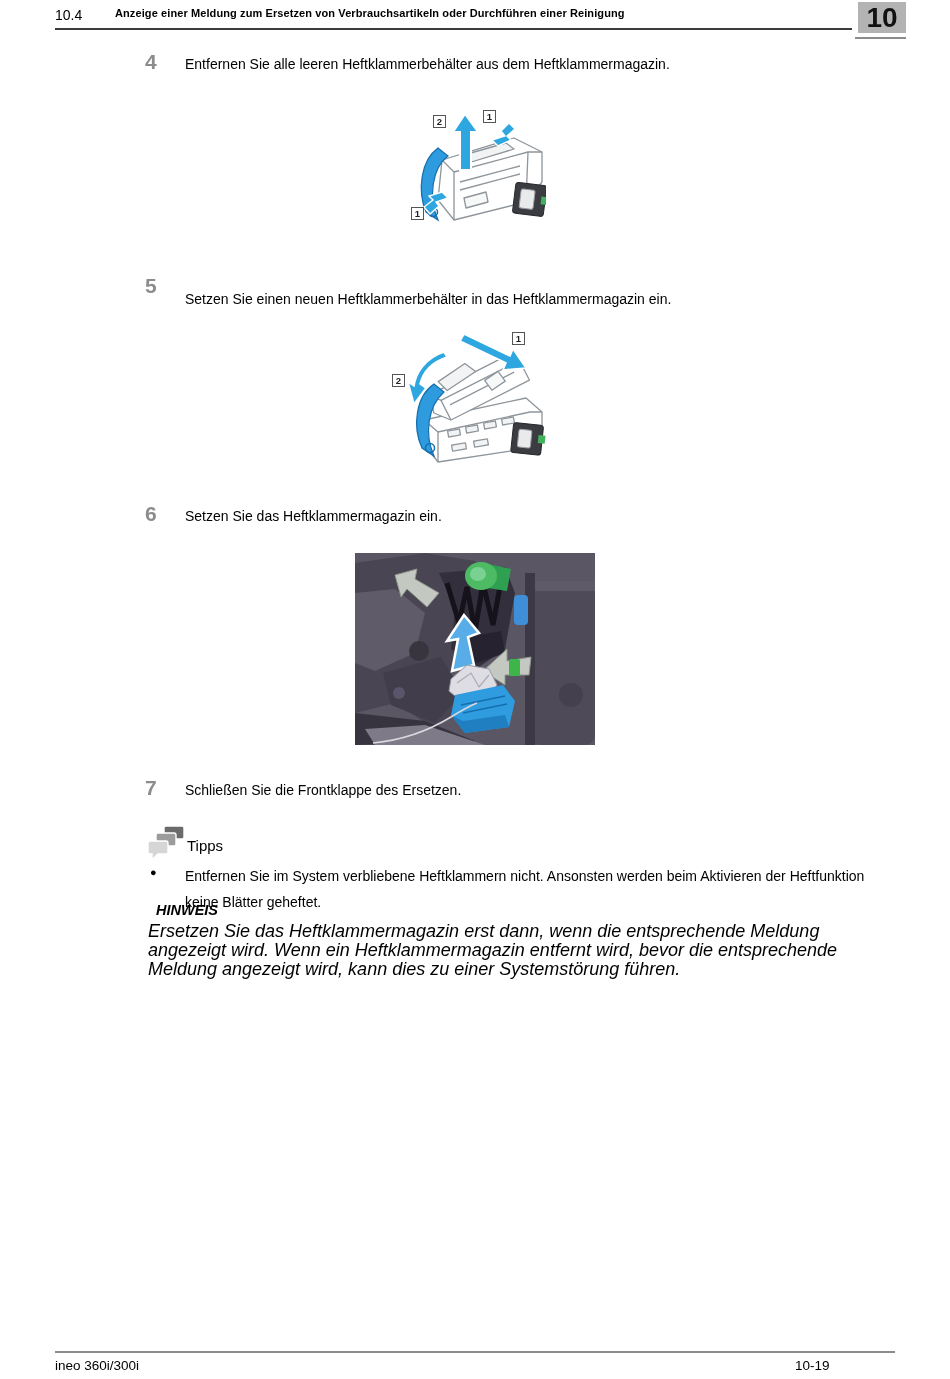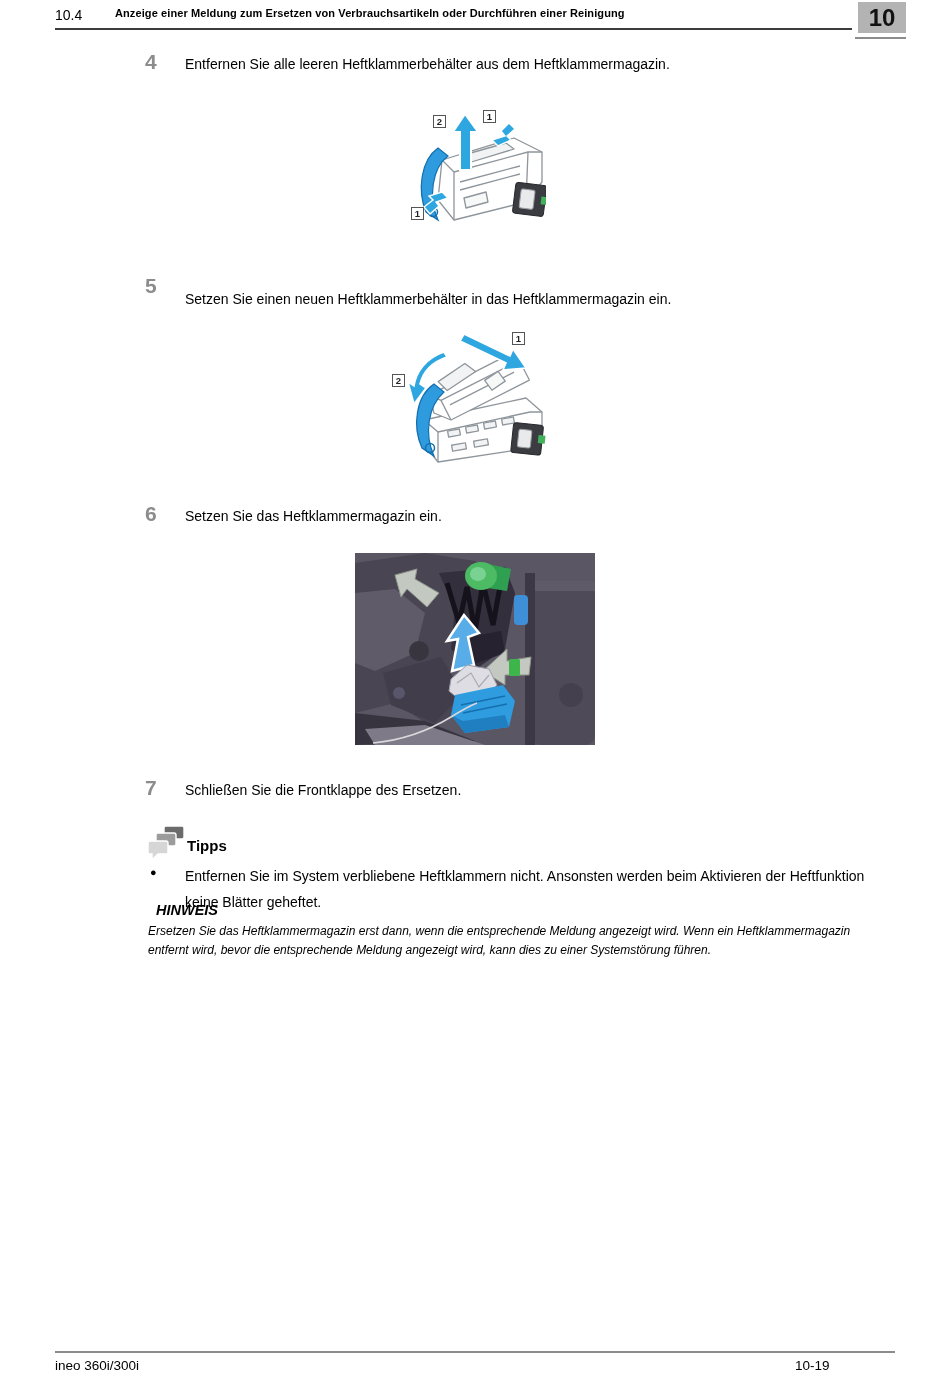--- a/index.html
+++ b/index.html
@@ -10,45 +10,45 @@
   }
   .abs{position:absolute;}
 
   
   .hdr-num{left:55px;top:7px;font-size:14px;font-weight:normal;}
   .hdr-title{left:115px;top:7px;font-size:11px;font-weight:bold;letter-spacing:.1px;}
   .hdr-rule{left:55px;top:28px;width:797px;height:2px;background:#3c3c3c;}
   .chapter-badge{
     left:858px;top:2px;width:48px;height:31px;background:#b3b3b3;
     display:flex;align-items:center;justify-content:center;
-    font-size:24px;font-weight:bold;color:#111;text-align:right;
+    font-size:28px;font-weight:bold;color:#111;text-align:right;
   }
   .badge-rule{left:855px;top:37px;width:51px;height:2px;background:#8c8c8c;}
 
   
   .step-num{font-size:21px;font-weight:bold;color:#8c8c8c;width:34px;text-align:left;}
   .step-text{font-size:14px;line-height:19px;}
   .b{font-weight:normal;}
 
   
   .figure{line-height:0;}
   .fig-label{
     position:absolute;box-sizing:border-box;min-width:13px;height:13px;padding:0 2px;
     border:1px solid #555;background:#fff;color:#222;
     font-size:9.5px;line-height:11px;text-align:center;font-weight:bold;
   }
 
   
-  .tips-heading{font-size:15px;font-weight:bold;}
+  .tips-heading{font-size:15px;font-weight:normal;}
   .bullet-dot{font-size:11px;}
   .bullet-text{font-size:14px;line-height:26px;width:692px;}
 
   
   .notice-heading{font-size:14.5px;font-weight:bold;font-style:italic;}
-  .notice-body{font-size:12px;line-height:19px;font-style:italic;width:726px;}
+  .notice-body{font-size:18px;line-height:19px;font-style:italic;width:726px;}
   .notice-body .b{font-style:italic;}
 
   
   .footer-rule{left:55px;top:1351px;width:840px;height:2px;background:#8c8c8c;}
   .footer-model{left:55px;top:1358px;font-size:13.5px;}
   .footer-page{left:795px;top:1358px;width:100px;text-align:left;font-size:13.5px;}
 </style>
 </head>
 <body>
 

